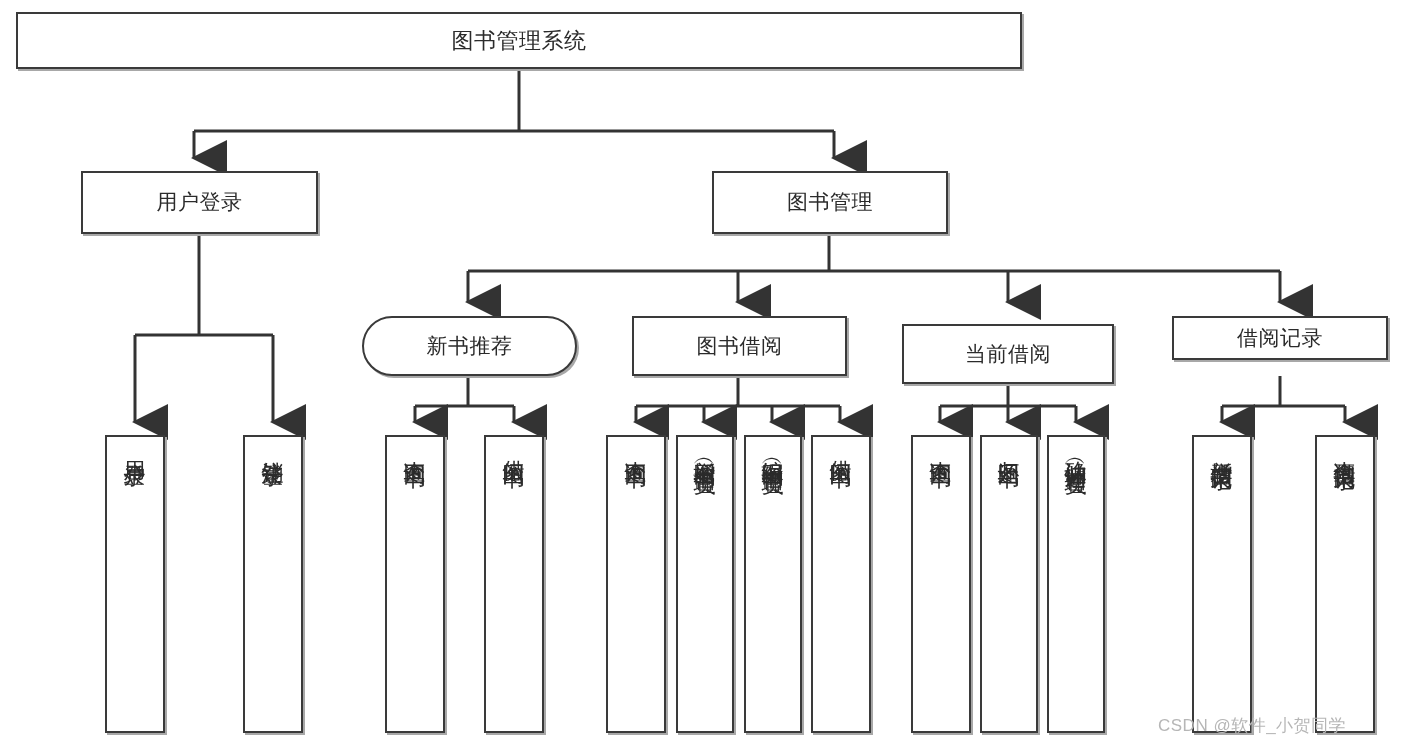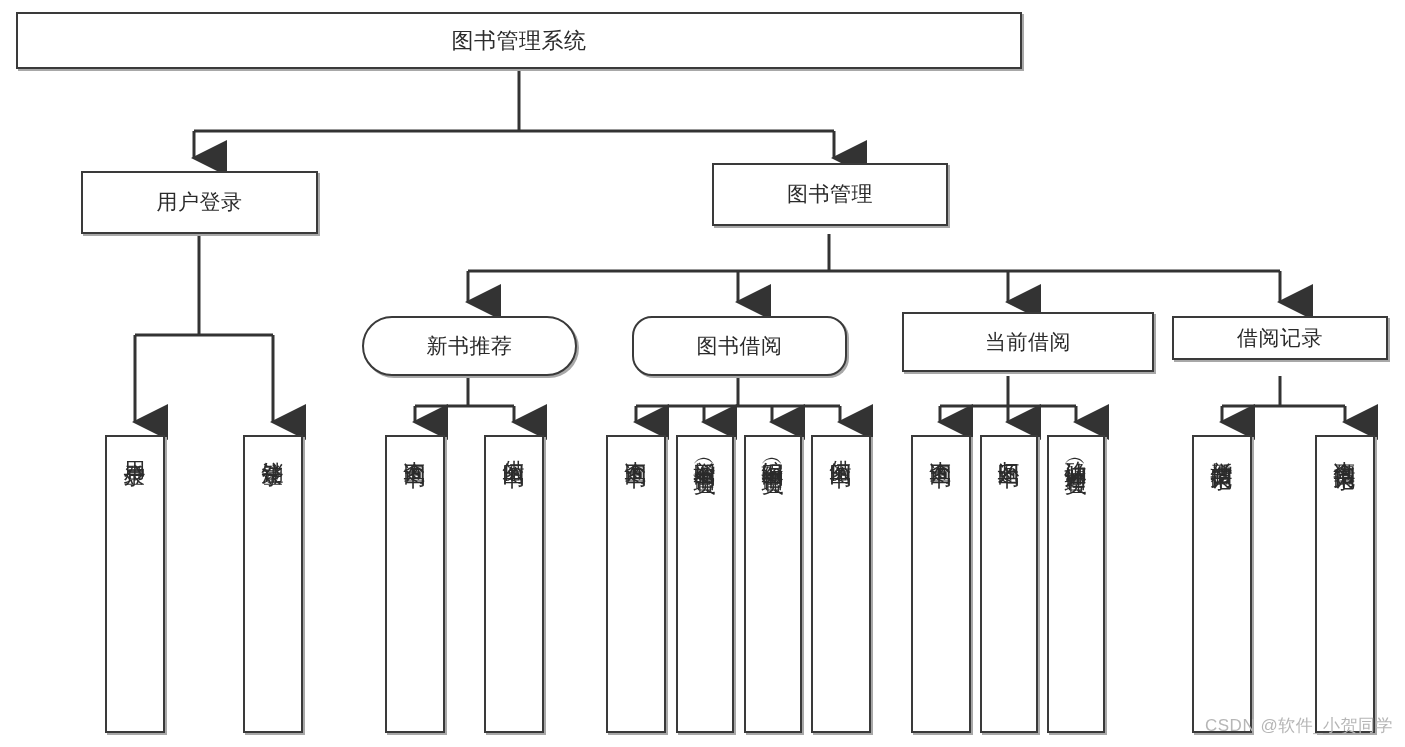--- a/index.html
+++ b/index.html
@@ -129,31 +129,31 @@
     </g>
   </svg>
 
   <div class="node h root" style="left:16px; top:12px; width:1006px; height:57px;">
     <span class="label">图书管理系统</span>
   </div>
 
   <div class="node h" style="left:81px; top:171px; width:237px; height:63px;">
     <span class="label">用户登录</span>
   </div>
-  <div class="node h" style="left:712px; top:163px; width:236px; height:63px;">
+  <div class="node h" style="left:712px; top:171px; width:236px; height:63px;">
     <span class="label">图书管理</span>
   </div>
 
   <div class="node h" style="left:362px; top:316px; width:215px; height:60px;border-radius:30px;">
     <span class="label">新书推荐</span>
   </div>
-  <div class="node h" style="left:632px; top:316px; width:215px; height:60px;border-radius:20px;">
+  <div class="node h" style="left:632px; top:316px; width:215px; height:60px;">
     <span class="label">图书借阅</span>
   </div>
-  <div class="node h" style="left:902px; top:312px; width:252px; height:60px;">
+  <div class="node h" style="left:902px; top:324px; width:212px; height:60px;">
     <span class="label">当前借阅</span>
   </div>
   <div class="node h" style="left:1172px; top:316px; width:216px; height:44px;">
     <span class="label">借阅记录</span>
   </div>
 
   <div class="node v" style="left:105px; top:435px; width:60px; height:298px;">
     <span class="label">用户登录</span>
   </div>
   <div class="node v" style="left:243px; top:435px; width:60px; height:298px;">
@@ -190,15 +190,15 @@
     <span class="label">确认归还（管理员）</span>
   </div>
 
   <div class="node v" style="left:1192px; top:435px; width:60px; height:298px;">
     <span class="label">新增借阅记录</span>
   </div>
   <div class="node v" style="left:1315px; top:435px; width:60px; height:298px;">
     <span class="label">查询借阅记录</span>
   </div>
 
-  <div class="watermark" style="left:1205px; top:714px;">CSDN @软件_小贺同学</div>
+  <div class="watermark" style="left:1158px; top:714px;">CSDN @软件_小贺同学</div>
 
 </div>
 
 </body></html>

